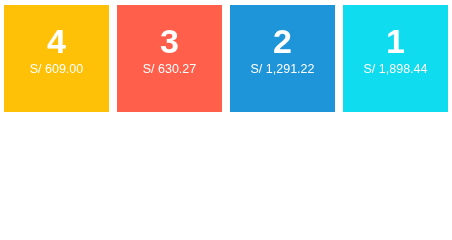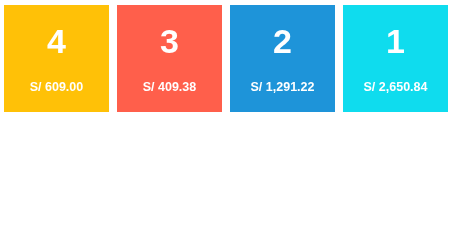--- a/index.html
+++ b/index.html
@@ -37,47 +37,47 @@
   }
   .tile-rank {
     font-size: 34px;
     font-weight: bold;
     line-height: 1;
     color: #ffffff;
     letter-spacing: 0px;
     text-align: center;
   }
   .tile-amount {
-    margin-top: 23px;
+    margin-top: 5px;
     font-size: 12.5px;
-    font-weight: bold;
+    font-weight: normal;
     line-height: 1;
     color: #ffffff;
     text-align: center;
     white-space: nowrap;
   }
 </style>
 </head>
 <body>
 
 <div id="tiles">
 
   <div class="tile" style="background-color: rgb(255, 193, 7);">
     <div class="tile-rank">4</div>
     <div class="tile-amount">S/ 609.00</div>
   </div>
 
   <div class="tile" style="background-color: rgb(255, 95, 75);">
     <div class="tile-rank">3</div>
-    <div class="tile-amount">S/ 409.38</div>
+    <div class="tile-amount">S/ 630.27</div>
   </div>
 
   <div class="tile" style="background-color: rgb(30, 148, 217);">
     <div class="tile-rank">2</div>
     <div class="tile-amount">S/ 1,291.22</div>
   </div>
 
   <div class="tile" style="background-color: rgb(15, 220, 238);">
     <div class="tile-rank">1</div>
-    <div class="tile-amount">S/ 2,650.84</div>
+    <div class="tile-amount">S/ 1,898.44</div>
   </div>
 
 </div>
 
 </body></html>

